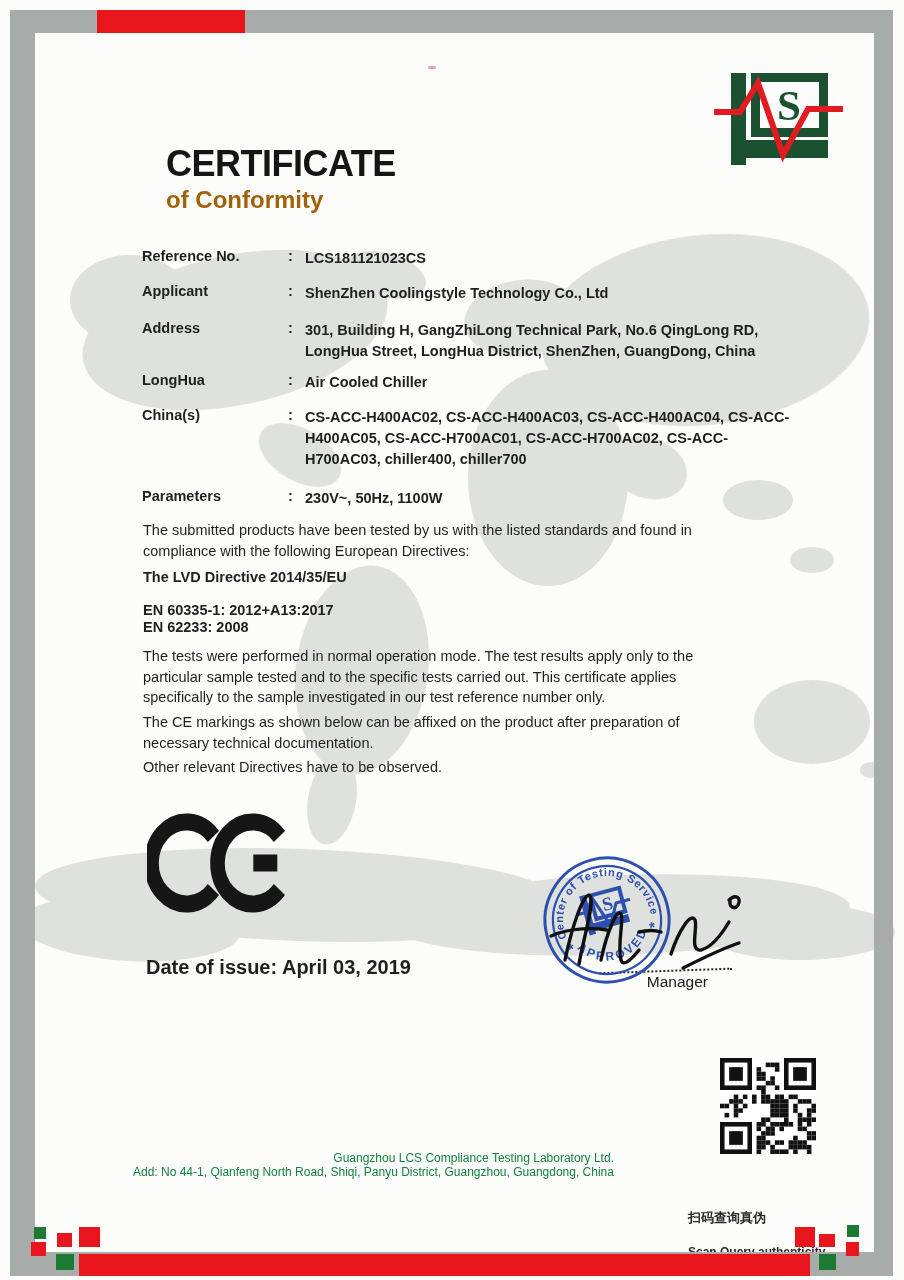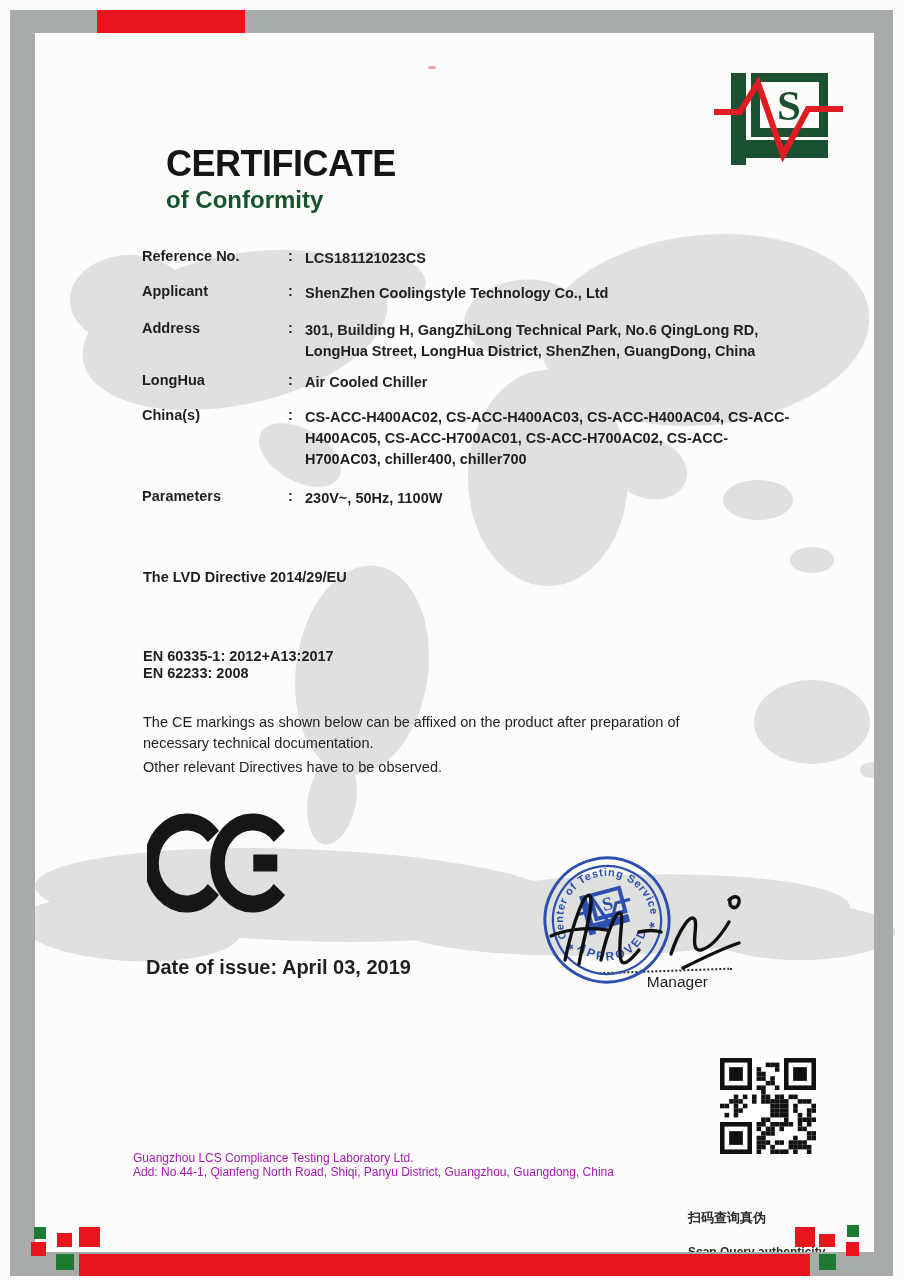--- a/index.html
+++ b/index.html
@@ -13,32 +13,32 @@
   
   .band{position:absolute;background:#a7abaa;}
   .red{background:#e8151c;}
   .green-sq{background:#1c7a33;}
   .sq{position:absolute;z-index:6;}
   
   .map{position:absolute;left:0;top:0;z-index:1;}
   
   .content{position:absolute;left:0;top:0;width:904px;height:1280px;z-index:3;}
   .title1{position:absolute;left:166px;top:143px;font-size:36px;font-weight:700;letter-spacing:-.5px;color:#151515;}
-  .title2{position:absolute;left:166px;top:186px;font-size:24px;font-weight:700;color:#14532d;}
+  .title2{position:absolute;left:166px;top:186px;font-size:24px;font-weight:700;color:#a16207;}
   .frow{position:absolute;left:0;right:0;height:0;font-size:14.5px;}
   .flabel{position:absolute;left:142px;top:0;font-weight:700;}
   .fcolon{position:absolute;left:288px;top:0;font-weight:700;}
   .fvalue{position:absolute;left:305px;top:0;width:492px;font-weight:700;line-height:21px;}
   .para{position:absolute;left:143px;width:592px;font-size:14.5px;line-height:20.5px;}
   .bold{font-weight:700;}
-  .std{line-height:17px;margin-top:46px;}
+  .std{line-height:17px;}
   .datei{position:absolute;left:146px;top:956px;font-size:20px;font-weight:700;}
   .manager{position:absolute;left:598px;top:973px;width:110px;text-align:right;font-size:15.5px;color:#1b1b1b;}
   .dotline{position:absolute;left:596px;top:952px;width:136px;height:18px;border-bottom:2px dotted #2a2a2a;transform:rotate(-2deg);}
-  .footer{position:absolute;left:133px;top:1152px;font-size:12px;line-height:13.9px;color:#a21caf;}
+  .footer{position:absolute;left:133px;top:1152px;font-size:12px;line-height:13.9px;color:#15803d;text-align:right;}
   .scanblk{position:absolute;left:688px;top:1209px;width:162px;text-align:left;font-weight:700;color:#2a2a2a;}
   .scan-cn{font-size:13px;}
   .scan-en{font-size:12px;margin-top:18px;}
   .pageno{font-size:12px;letter-spacing:1px;margin-top:3px;color:#1a1a1a;font-style:italic;}
   .speck{position:absolute;left:428px;top:66px;width:8px;height:3px;background:#efa2a6;border-radius:2px;z-index:2;}
   .sr{position:absolute;width:1px;height:1px;overflow:hidden;clip:rect(0 0 0 0);white-space:nowrap;}
   .stamp-wrap{position:absolute;left:532px;top:845px;z-index:4;}
   .sig-wrap{position:absolute;left:543px;top:878px;z-index:5;}
   .qr{position:absolute;left:720px;top:1058px;z-index:3;}
 </style>
@@ -111,23 +111,25 @@
       <span class="flabel">China(s)</span>
       <span class="fcolon">:</span>
       <span class="fvalue">CS-ACC-H400AC02, CS-ACC-H400AC03, CS-ACC-H400AC04, CS-ACC-H400AC05, CS-ACC-H700AC01, CS-ACC-H700AC02, CS-ACC-H700AC03, chiller400, chiller700</span>
     </div>
     <div class="frow" style="top:488px">
       <span class="flabel">Parameters</span>
       <span class="fcolon">:</span>
       <span class="fvalue">230V~, 50Hz, 1100W</span>
     </div>
 
-    <div class="para bold" style="top:567px">The LVD Directive 2014/29/EU</div>
+    <div class="para" style="top:520px">The submitted products have been tested by us with the listed standards and found in compliance with the following European Directives:</div>
+    <div class="para bold" style="top:567px">The LVD Directive 2014/35/EU</div>
     <div class="para bold std" style="top:602px">EN 60335-1: 2012+A13:2017</div>
     <div class="para bold std" style="top:619px">EN 62233: 2008</div>
+    <div class="para" style="top:646px">The tests were performed in normal operation mode. The test results apply only to the particular sample tested and to the specific tests carried out. This certificate applies specifically to the sample investigated in our test reference number only.</div>
     <div class="para" style="top:712px">The CE markings as shown below can be affixed on the product after preparation of necessary technical documentation.</div>
     <div class="para" style="top:757px">Other relevant Directives have to be observed.</div>
 
     <svg class="abs" style="left:147px;top:812px;" width="150" height="102" viewBox="0 0 175 102" preserveAspectRatio="none">
       <g fill="none" stroke="#161616" stroke-width="17">
         <path d="M 77.5 24.5 A 41 41 0 1 0 77.5 77.5"></path>
         <path d="M 154.5 24.5 A 41 41 0 1 0 154.5 77.5"></path>
         <line x1="124" y1="51" x2="152" y2="51"></line>
       </g>
     </svg>

